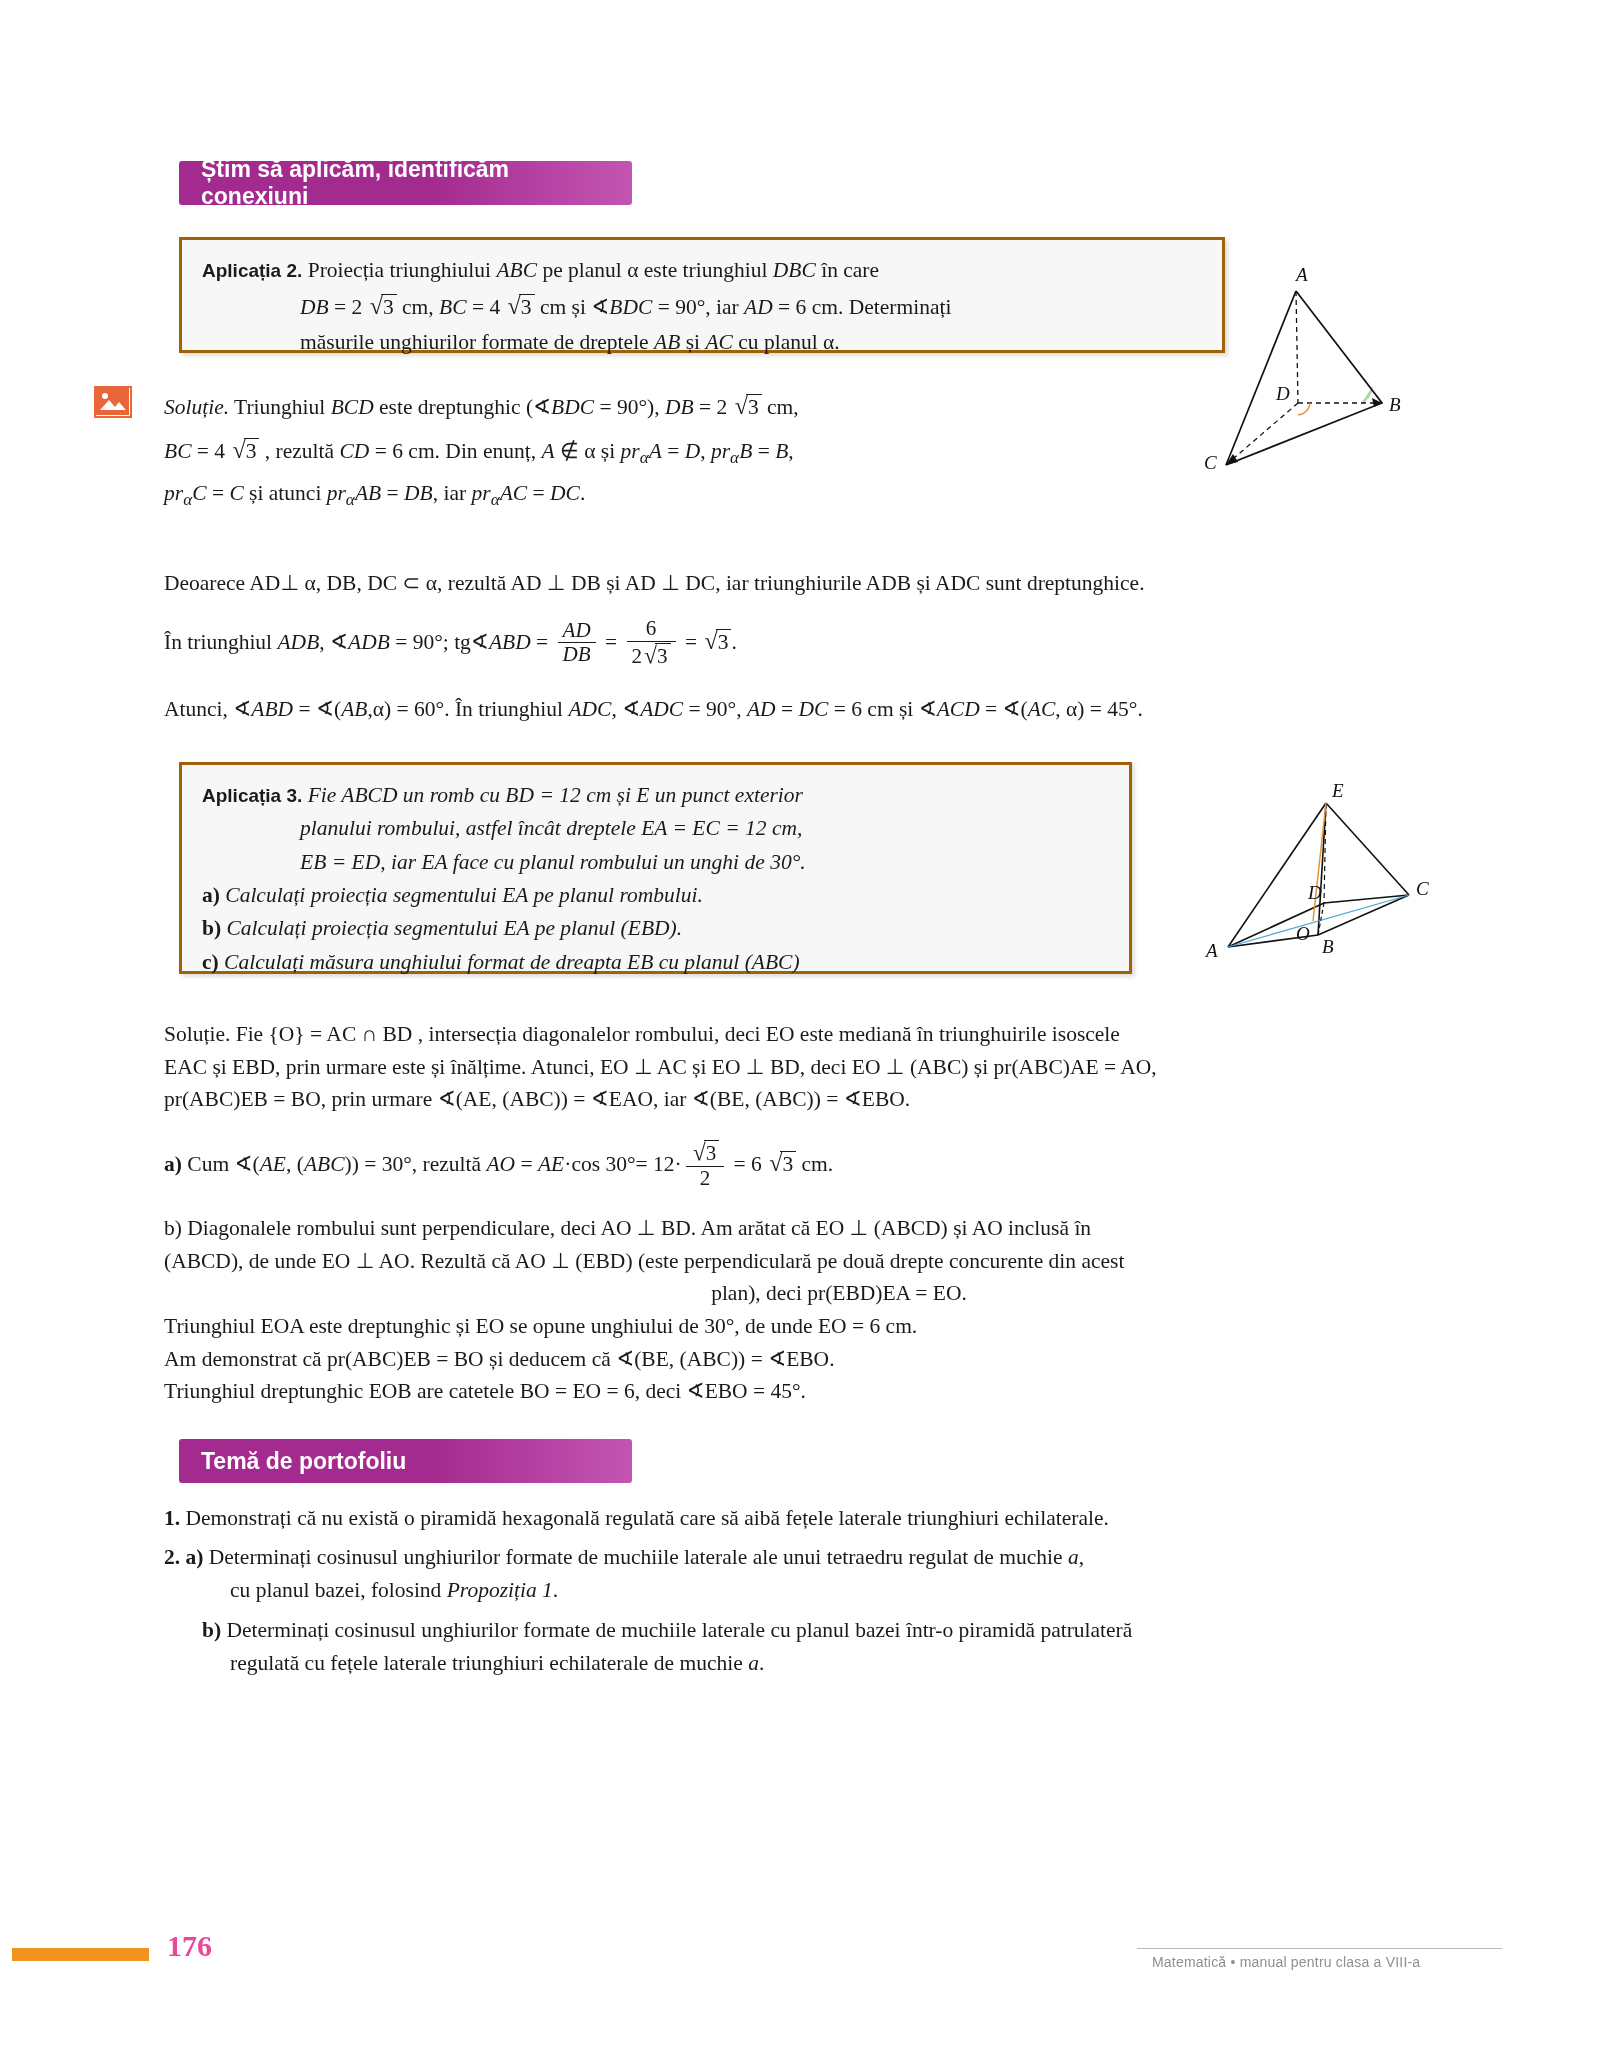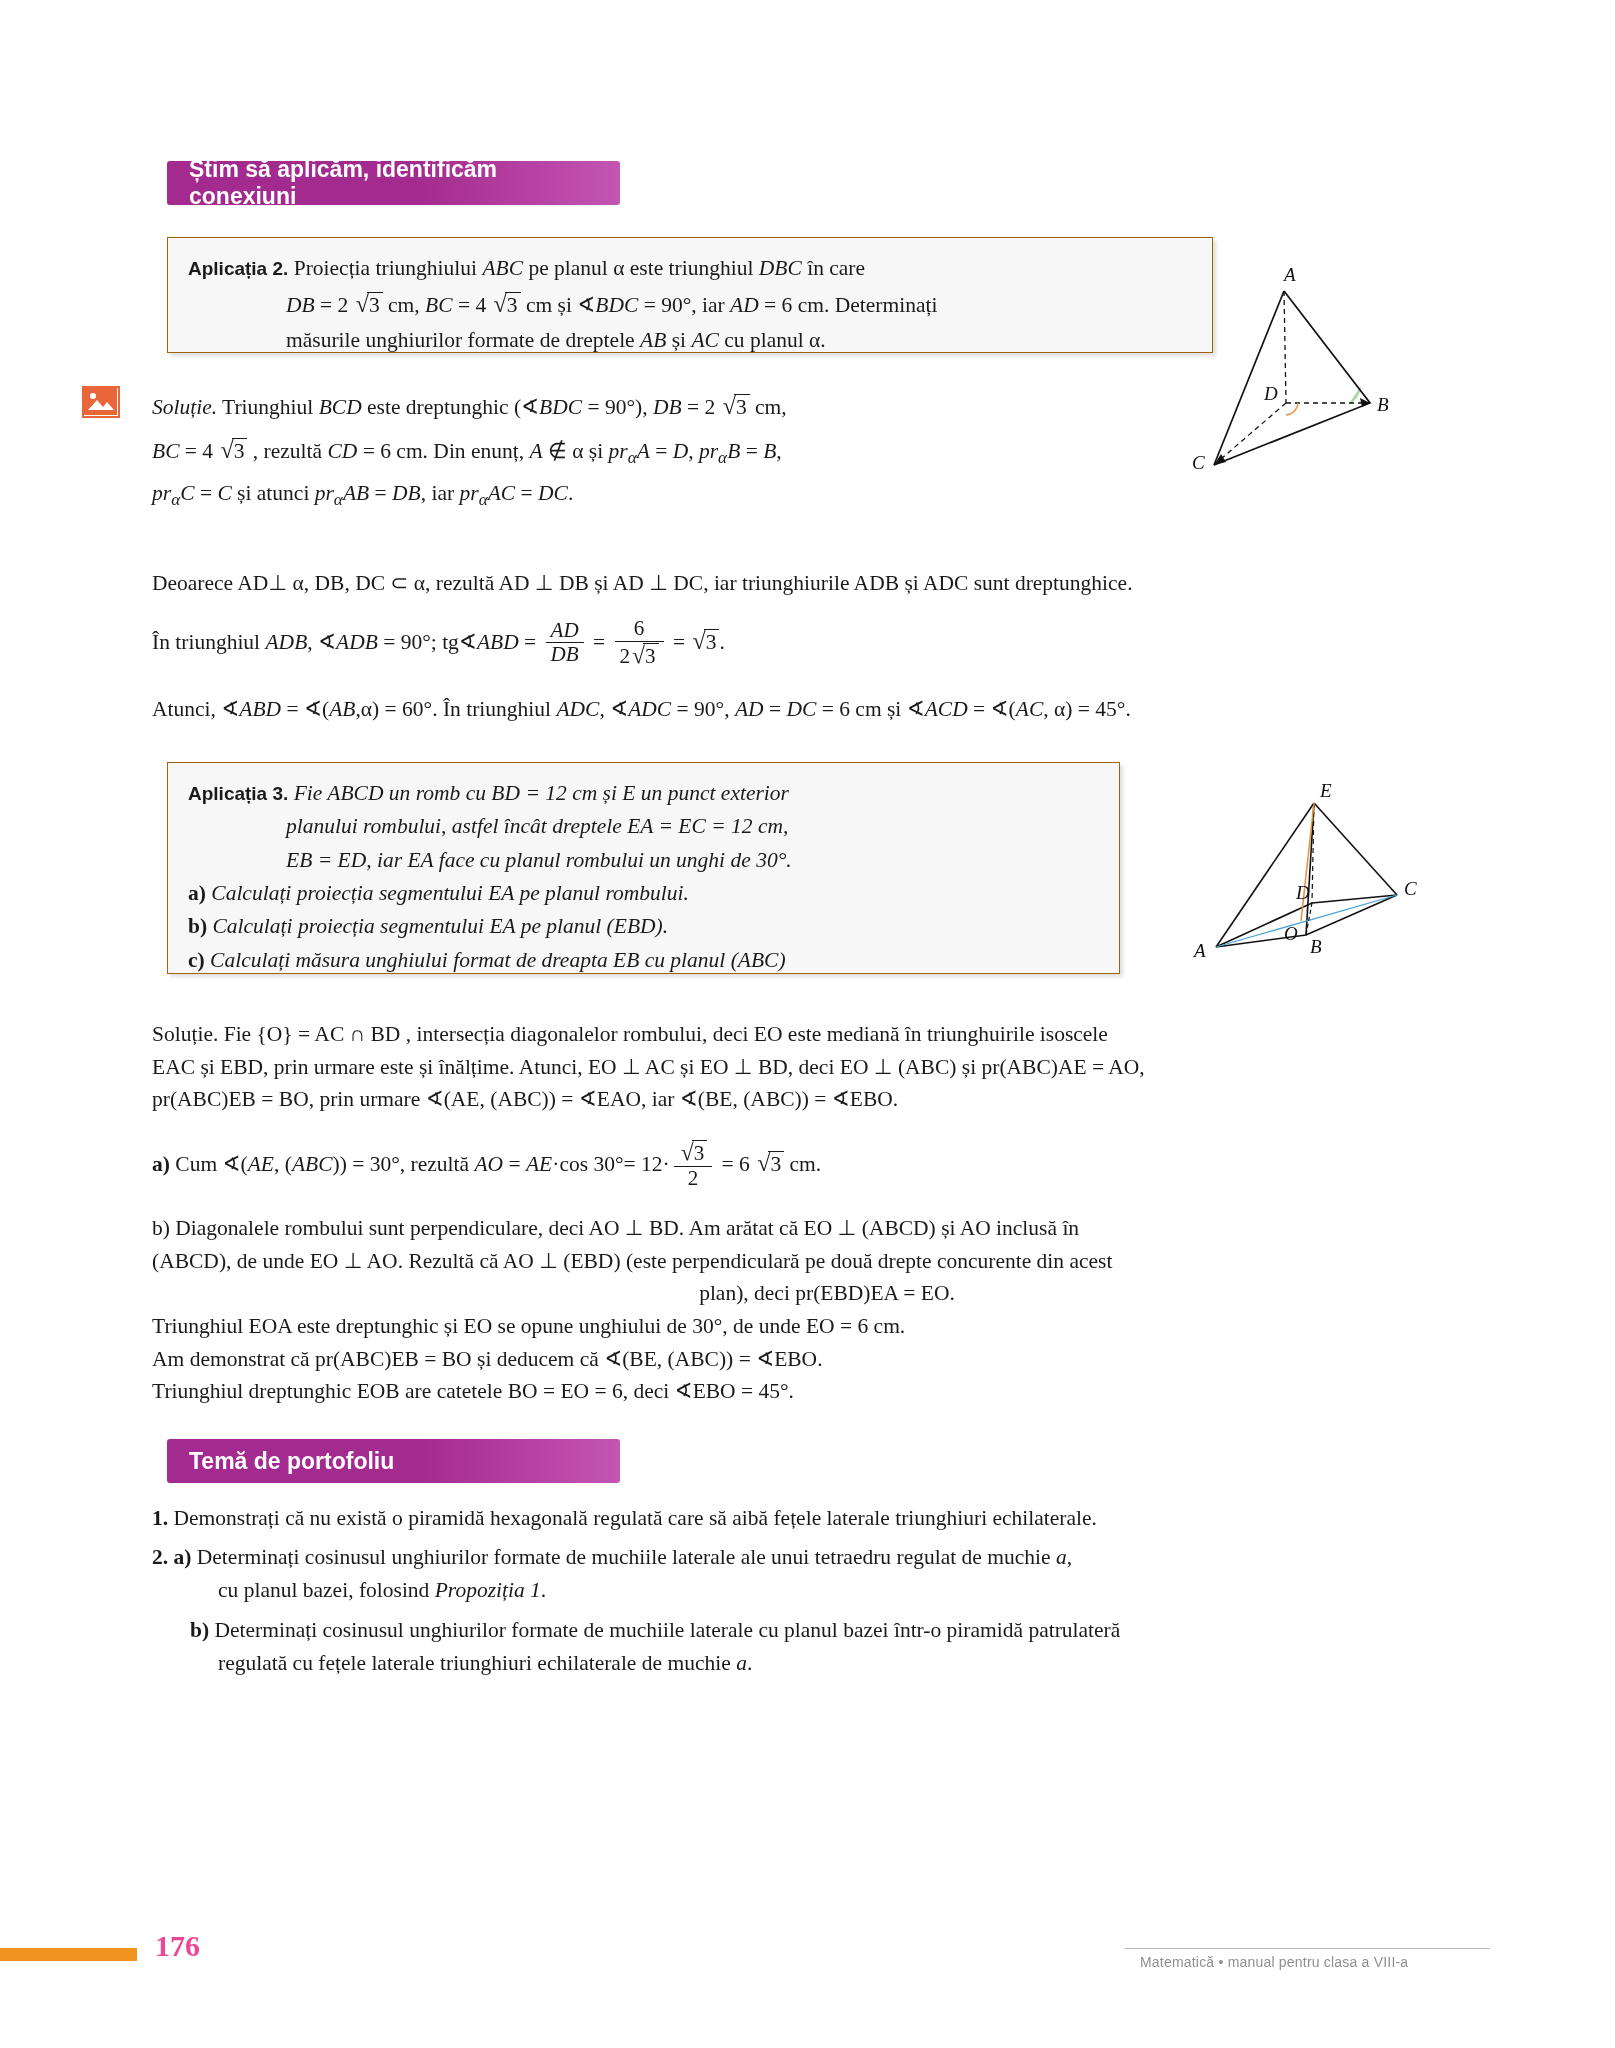--- a/index.html
+++ b/index.html
@@ -4,21 +4,21 @@
 <style>
   html, body { margin:0; padding:0; }
   body {
     width:1615px; height:2048px;
     background:#ffffff;
     font-family:"Liberation Serif", serif;
     color:#1a1a1a;
     position:relative;
     overflow:hidden;
   }
-  .page { position:absolute; inset:0; }
+  .page { position:absolute; inset:0;margin-left:12px; }
 
   
   .banner {
     position:absolute;
     height:44px;
     display:flex; align-items:center;
     padding:0 26px 0 22px;
     color:#ffffff;
     font-family:"Liberation Sans", sans-serif;
     font-weight:bold;
@@ -28,21 +28,21 @@
   }
   .banner::after{
     content:"";
     position:absolute; right:-1px; top:0; bottom:0; width:0;
   }
 
   
   .appbox{
     position:absolute;
     background:#f7f7f7;
-    border:1px solid #a16207;
+    border:3px solid #a16207;
     box-shadow:3px 3px 4px rgba(0,0,0,0.13);
     padding:14px 18px 14px 20px;
     box-sizing:border-box;
   }
   .appbox .ttl{
     font-family:"Liberation Sans", sans-serif;
     font-weight:bold;
     font-size:19px;
   }
 

